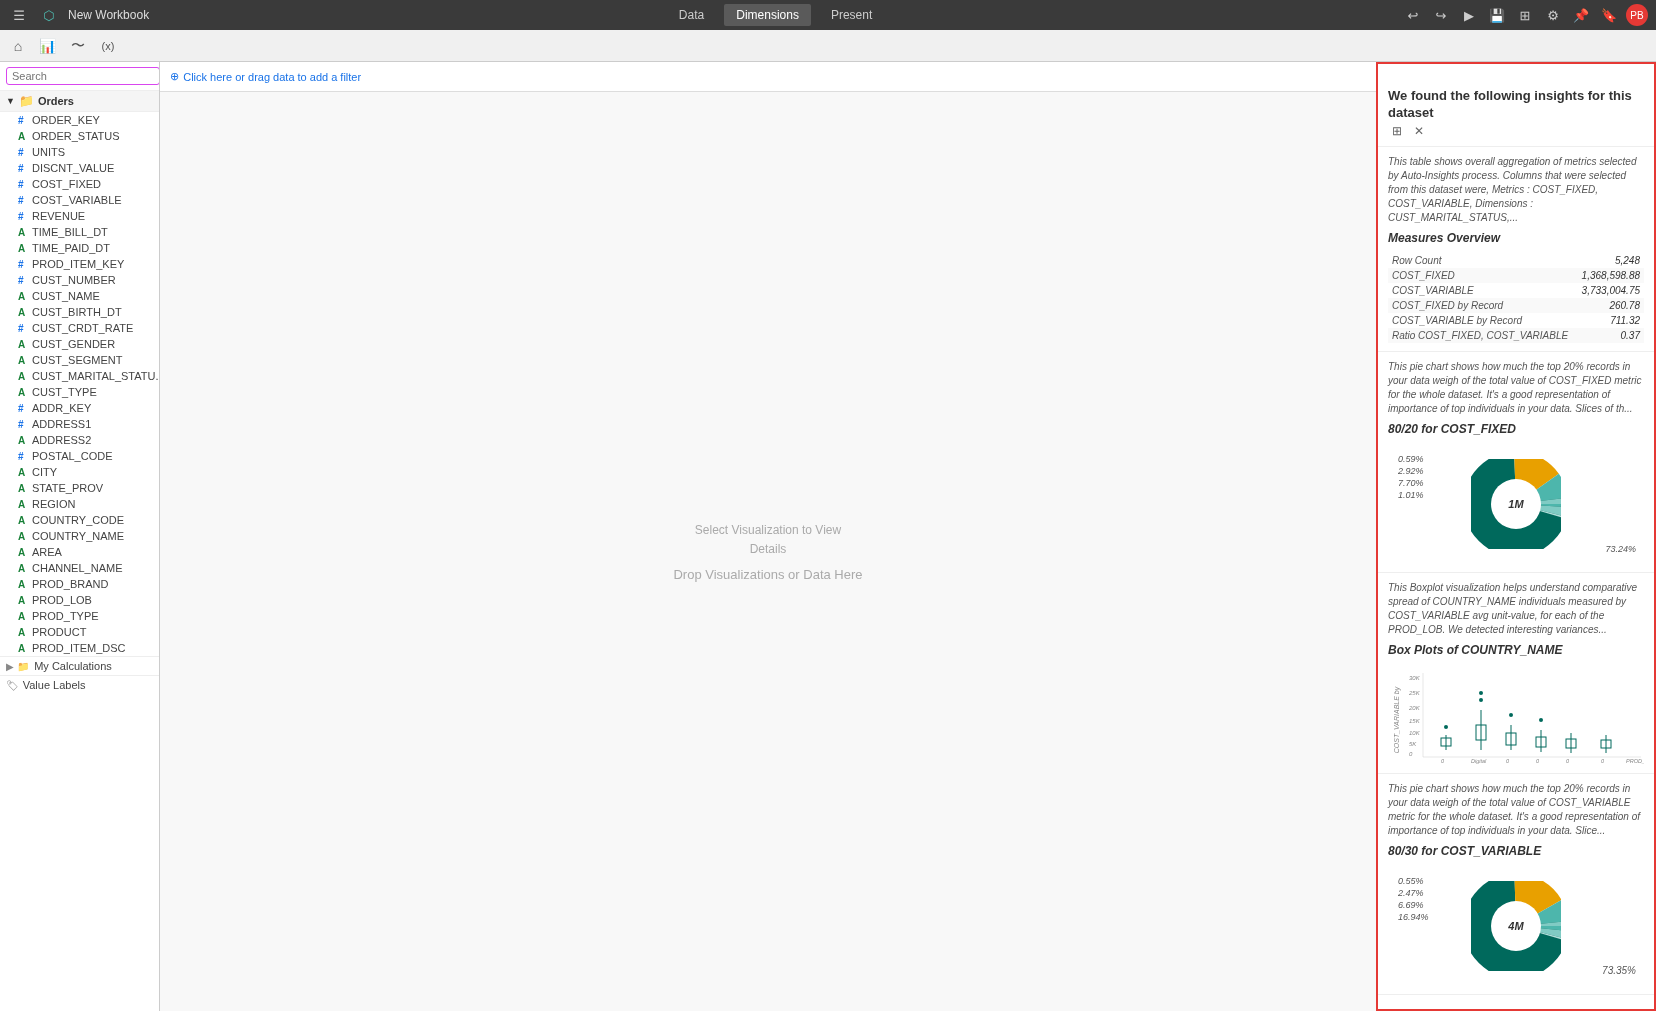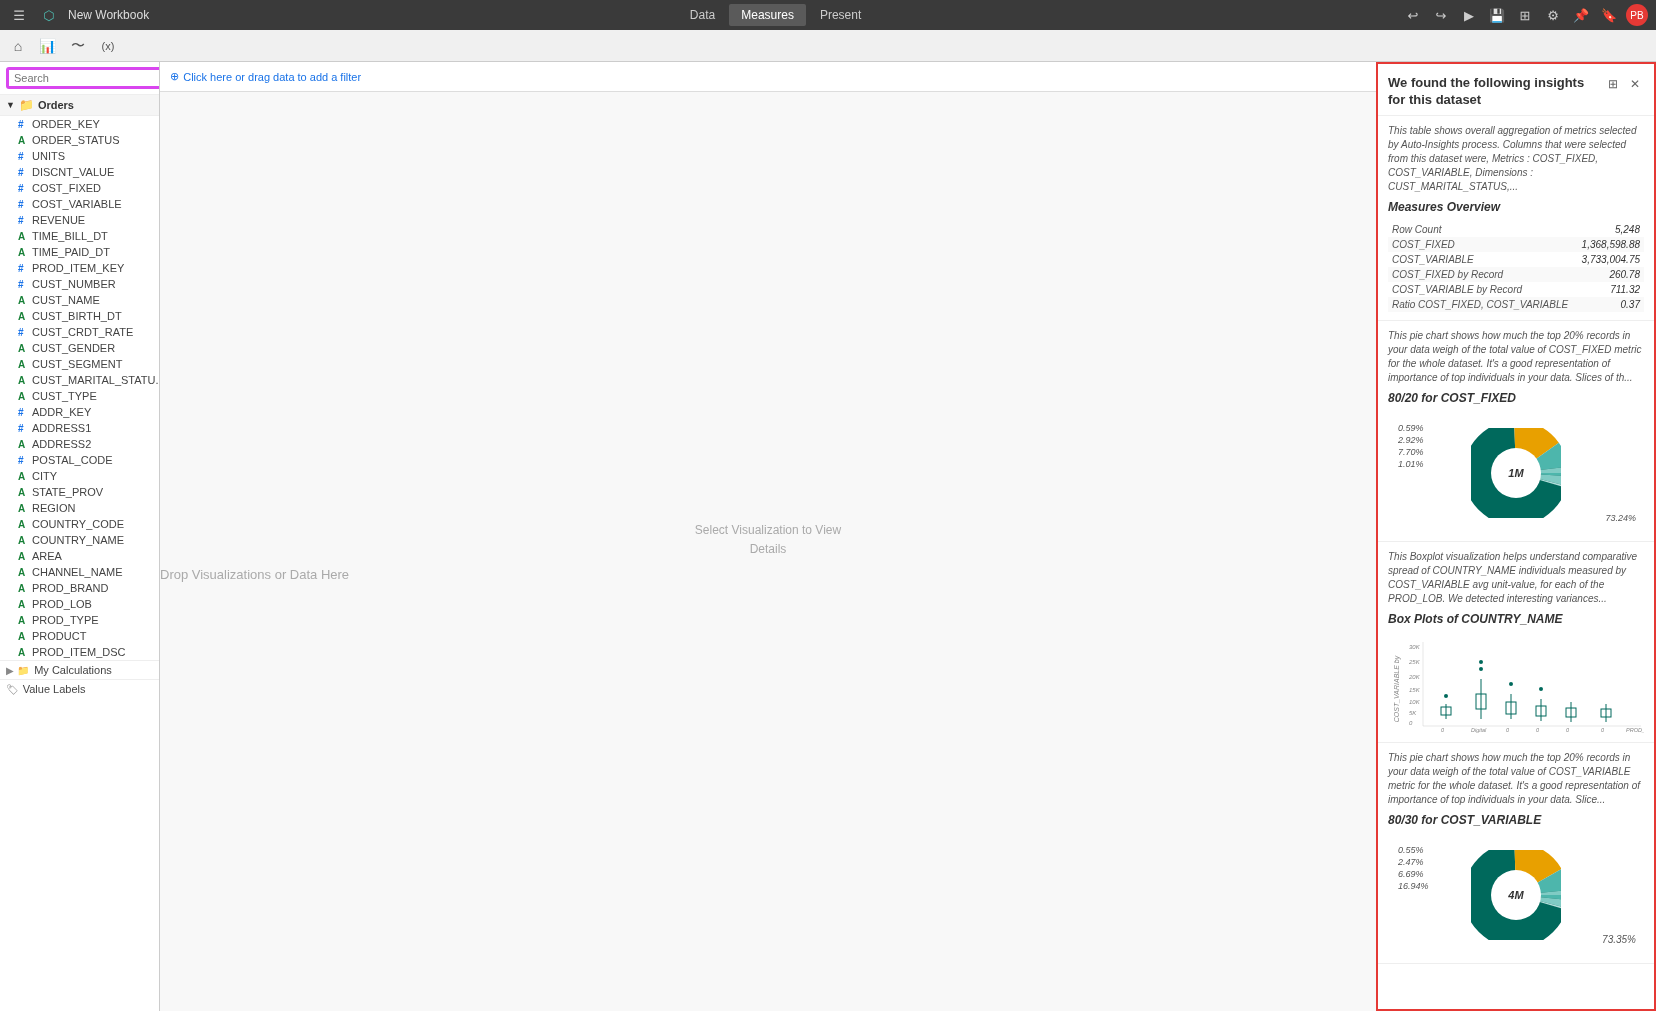--- a/index.html
+++ b/index.html
@@ -5,21 +5,21 @@
     * { box-sizing: border-box; margin: 0; padding: 0; }
     body { font-family: 'Segoe UI', Arial, sans-serif; font-size: 12px; background: #2b2b2b; color: #333; overflow: hidden; }
 
     
     #topbar {
       display: flex; align-items: center; height: 30px;
       background: #3a3a3a; color: #ccc; padding: 0 8px;
       justify-content: space-between;
     }
     #topbar-left { display: flex; align-items: center; gap: 8px; }
-    #topbar-center { display: flex; align-items: center; gap: 2px; }
+    #topbar-center { display: flex; align-items: center; gap: 8px; }
     #topbar-right { display: flex; align-items: center; gap: 6px; }
     .top-tab {
       padding: 4px 12px; font-size: 12px; cursor: pointer; color: #ccc; border-radius: 2px;
     }
     .top-tab.active { background: #5a5a5a; color: #fff; }
     .top-icon { width: 22px; height: 22px; display: flex; align-items: center; justify-content: center; cursor: pointer; color: #ccc; font-size: 13px; }
 
     
     #toolbar {
       display: flex; align-items: center; height: 32px;
@@ -29,21 +29,21 @@
 
     
     #main { display: flex; height: calc(100vh - 62px); }
 
     
     #left-panel {
       width: 160px; min-width: 160px; background: #fff; border-right: 1px solid #ccc;
       display: flex; flex-direction: column; overflow: hidden;
     }
     #search-bar { padding: 5px 6px; display: flex; align-items: center; gap: 4px; border-bottom: 1px solid #eee; }
-    #search-input { flex: 1; border: 3px solid #d946ef; border-radius: 3px; padding: 2px 5px; font-size: 11px; outline: none; }
+    #search-input { flex: 1; border: 1px solid #d946ef; border-radius: 3px; padding: 2px 5px; font-size: 11px; outline: none; }
     #left-tree { flex: 1; overflow-y: auto; }
     .tree-group { }
     .tree-group-header {
       display: flex; align-items: center; gap: 4px; padding: 3px 6px;
       font-size: 11px; font-weight: bold; color: #333; cursor: pointer;
       background: #f5f5f5; border-bottom: 1px solid #eee;
     }
     .tree-group-header .folder-icon { color: #e8a000; font-size: 12px; }
     .tree-item {
       display: flex; align-items: center; gap: 4px; padding: 2px 8px 2px 18px;
@@ -58,35 +58,35 @@
       font-size: 11px; color: #444; cursor: pointer; border-top: 1px solid #eee;
     }
 
     
     #center-panel { flex: 1; background: #f8f8f8; position: relative; overflow: hidden; }
     #filter-bar {
       height: 30px; background: #fff; border-bottom: 1px solid #ddd;
       display: flex; align-items: center; padding: 0 10px; color: #1a73e8; font-size: 11px; cursor: pointer;
     }
     #canvas-area {
-      flex: 1; height: calc(100% - 30px); display: flex; justify-content: center;
+      flex: 1; height: calc(100% - 30px); display: flex; align-items: center; justify-content: center;
       flex-direction: column; gap: 8px; color: #999; font-size: 13px;
     }
     #select-hint { font-size: 12px; color: #aaa; }
     #drop-hint { font-size: 13px; color: #aaa; }
 
     
     #right-panel {
       width: 280px; min-width: 280px; background: #fff;
       border: 2px solid #e53935; overflow-y: auto;
       display: flex; flex-direction: column;
     }
     #insights-header {
       display: flex; align-items: flex-start; justify-content: flex-start;
-      padding: 11px 10px 6px 10px; background: #fff; border-bottom: 1px solid #eee; flex-shrink: 0;
+      padding: 24px 10px 6px 10px; background: #fff; border-bottom: 1px solid #eee; flex-shrink: 0; flex-direction: column;
     }
     #insights-title { font-size: 13px; font-weight: bold; color: #333; flex: 1; line-height: 1.3; }
     .insights-header-icons { display: flex; gap: 4px; }
     .insights-icon { width: 18px; height: 18px; display: flex; align-items: center; justify-content: center; cursor: pointer; color: #666; font-size: 12px; }
     #insights-body { flex: 1; overflow-y: auto; padding: 0; font-style: italic; }
     .insight-section { padding: 8px 10px; border-bottom: 1px solid #eee; }
     .insight-desc { font-size: 10px; color: #555; line-height: 1.4; margin-bottom: 6px; }
     .insight-section-title { font-size: 12px; font-weight: bold; color: #333; margin-bottom: 8px; }
 
     
@@ -108,21 +108,21 @@
 <body>
 
 <div id="topbar">
   <div id="topbar-left">
     <div class="top-icon">☰</div>
     <div class="top-icon" style="color:#4db6ac;">⬡</div>
     <span style="color:#ddd;font-size:12px;">New Workbook</span>
   </div>
   <div id="topbar-center">
     <div class="top-tab">Data</div>
-    <div class="top-tab active">Measures</div>
+    <div class="top-tab active">Dimensions</div>
     <div class="top-tab">Present</div>
   </div>
   <div id="topbar-right">
     <div class="top-icon">↩</div>
     <div class="top-icon">↪</div>
     <div class="top-icon">▶</div>
     <div class="top-icon">💾</div>
     <div class="top-icon">⊞</div>
     <div class="top-icon">⚙</div>
     <div class="top-icon">📌</div>

